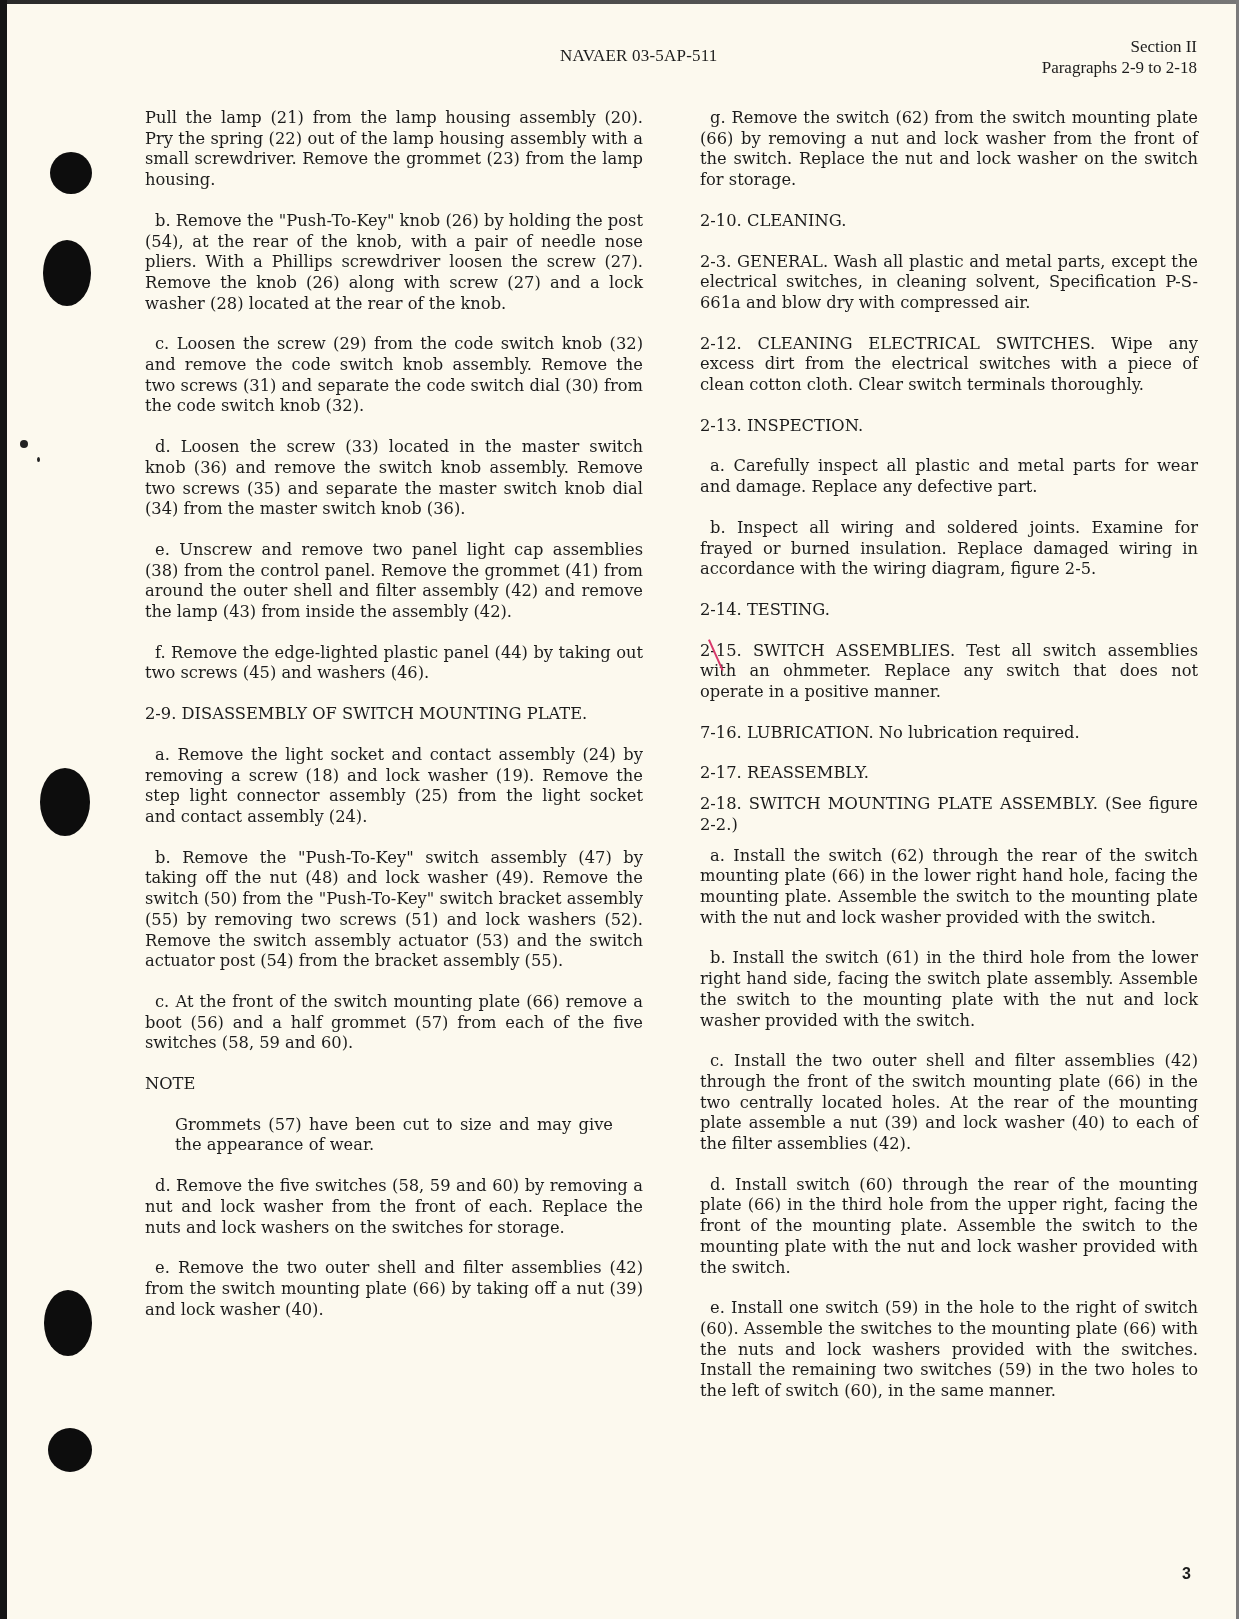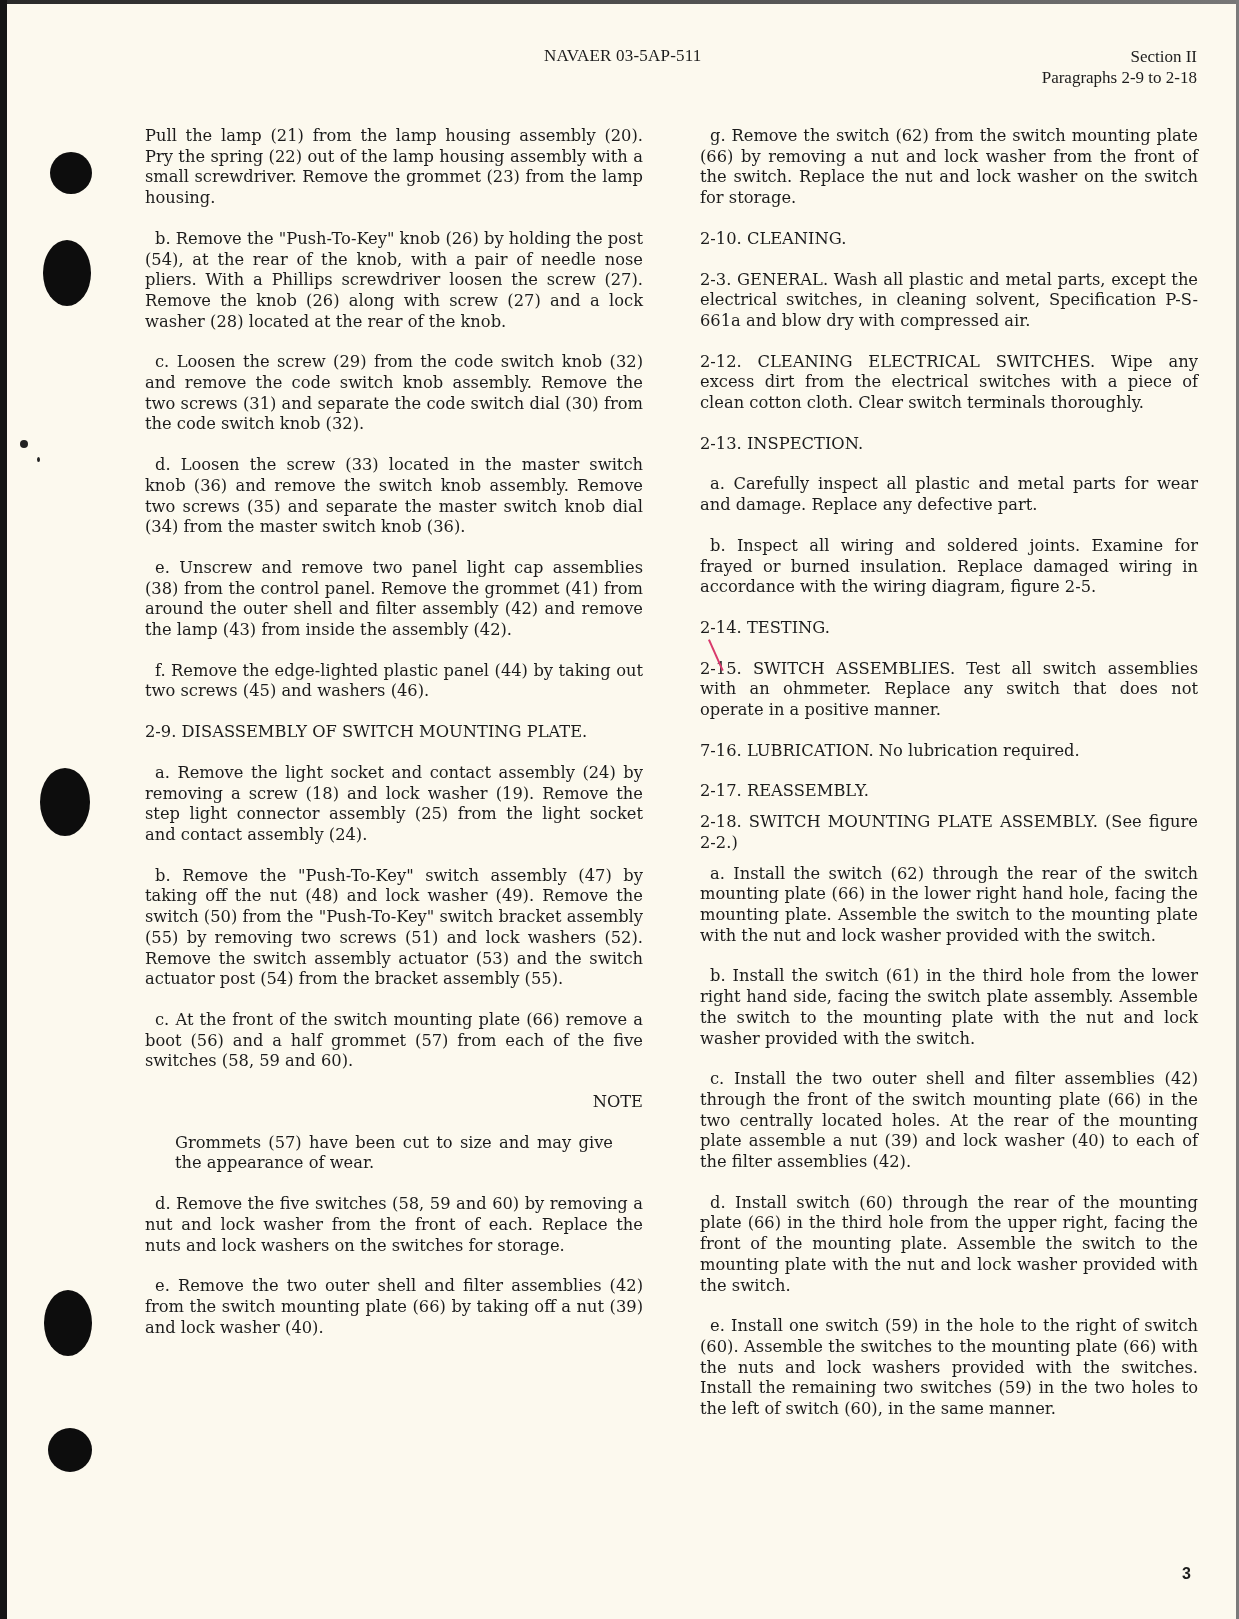--- a/index.html
+++ b/index.html
@@ -7,37 +7,37 @@
     width: 1239px; height: 1619px; position: relative; overflow: hidden;
     background: #fcf9ee;
     font-family: "DejaVu Serif", "Liberation Serif", serif;
     color: #1c1c1c;
   }
   .page-edge-left { position: absolute; left: 0; top: 0; width: 7px; height: 1619px; background: #151515; }
   .page-edge-top { position: absolute; left: 0; top: 0; width: 1239px; height: 4px; background: linear-gradient(90deg,#2a2a2a,#555 60%,#777); }
   .page-edge-right { position: absolute; right: 0; top: 0; width: 3px; height: 1619px; background: #7a7a7a; }
   .punch-hole { position: absolute; background: #0d0d0d; border-radius: 50%; }
   .header-center {
-    position: absolute; left: 544px; top: 46px;
+    position: absolute; left: 560px; top: 46px;
     font-size: 17px; letter-spacing: 0.2px;
     font-family: "Liberation Serif", "DejaVu Serif", serif;
   }
   .header-right {
-    position: absolute; right: 42px; top: 46px; text-align: right;
+    position: absolute; right: 42px; top: 36px; text-align: right;
     font-size: 17px; line-height: 21px;
     font-family: "Liberation Serif", "DejaVu Serif", serif;
   }
-  .col { position: absolute; top: 126px; font-size: 16.3px; line-height: 20.7px; text-align: justify; }
+  .col { position: absolute; top: 108px; font-size: 16.3px; line-height: 20.7px; text-align: justify; }
   .col-left { left: 145px; width: 498px; }
   .col-right { left: 700px; width: 498px; }
   .para { margin: 0 0 20px 0; }
   .para.indent { text-indent: 10px; }
   .heading { margin: 0 0 20px 0; }
   .tight { margin-bottom: 10px; }
-  .note-title { text-align: right; margin: 0 0 20px 0; }
+  .note-title { text-align: left; margin: 0 0 20px 0; }
   .note-body { margin: 0 0 20px 0; padding: 0 30px; text-align: justify; }
   .page-number { position: absolute; right: 48px; top: 1565px; font-family: "Liberation Sans", sans-serif; font-weight: bold; font-size: 16px; }
   .red-mark { position: absolute; left: 708px; top: 640px; width: 2px; height: 34px; background: #d9396b; transform: rotate(-24deg); transform-origin: top left; }
   .speck { position: absolute; background: #222; border-radius: 50%; }
 </style>
 </head>
 <body>
 
 <div class="page-edge-top"></div>
 <div class="page-edge-left"></div>

